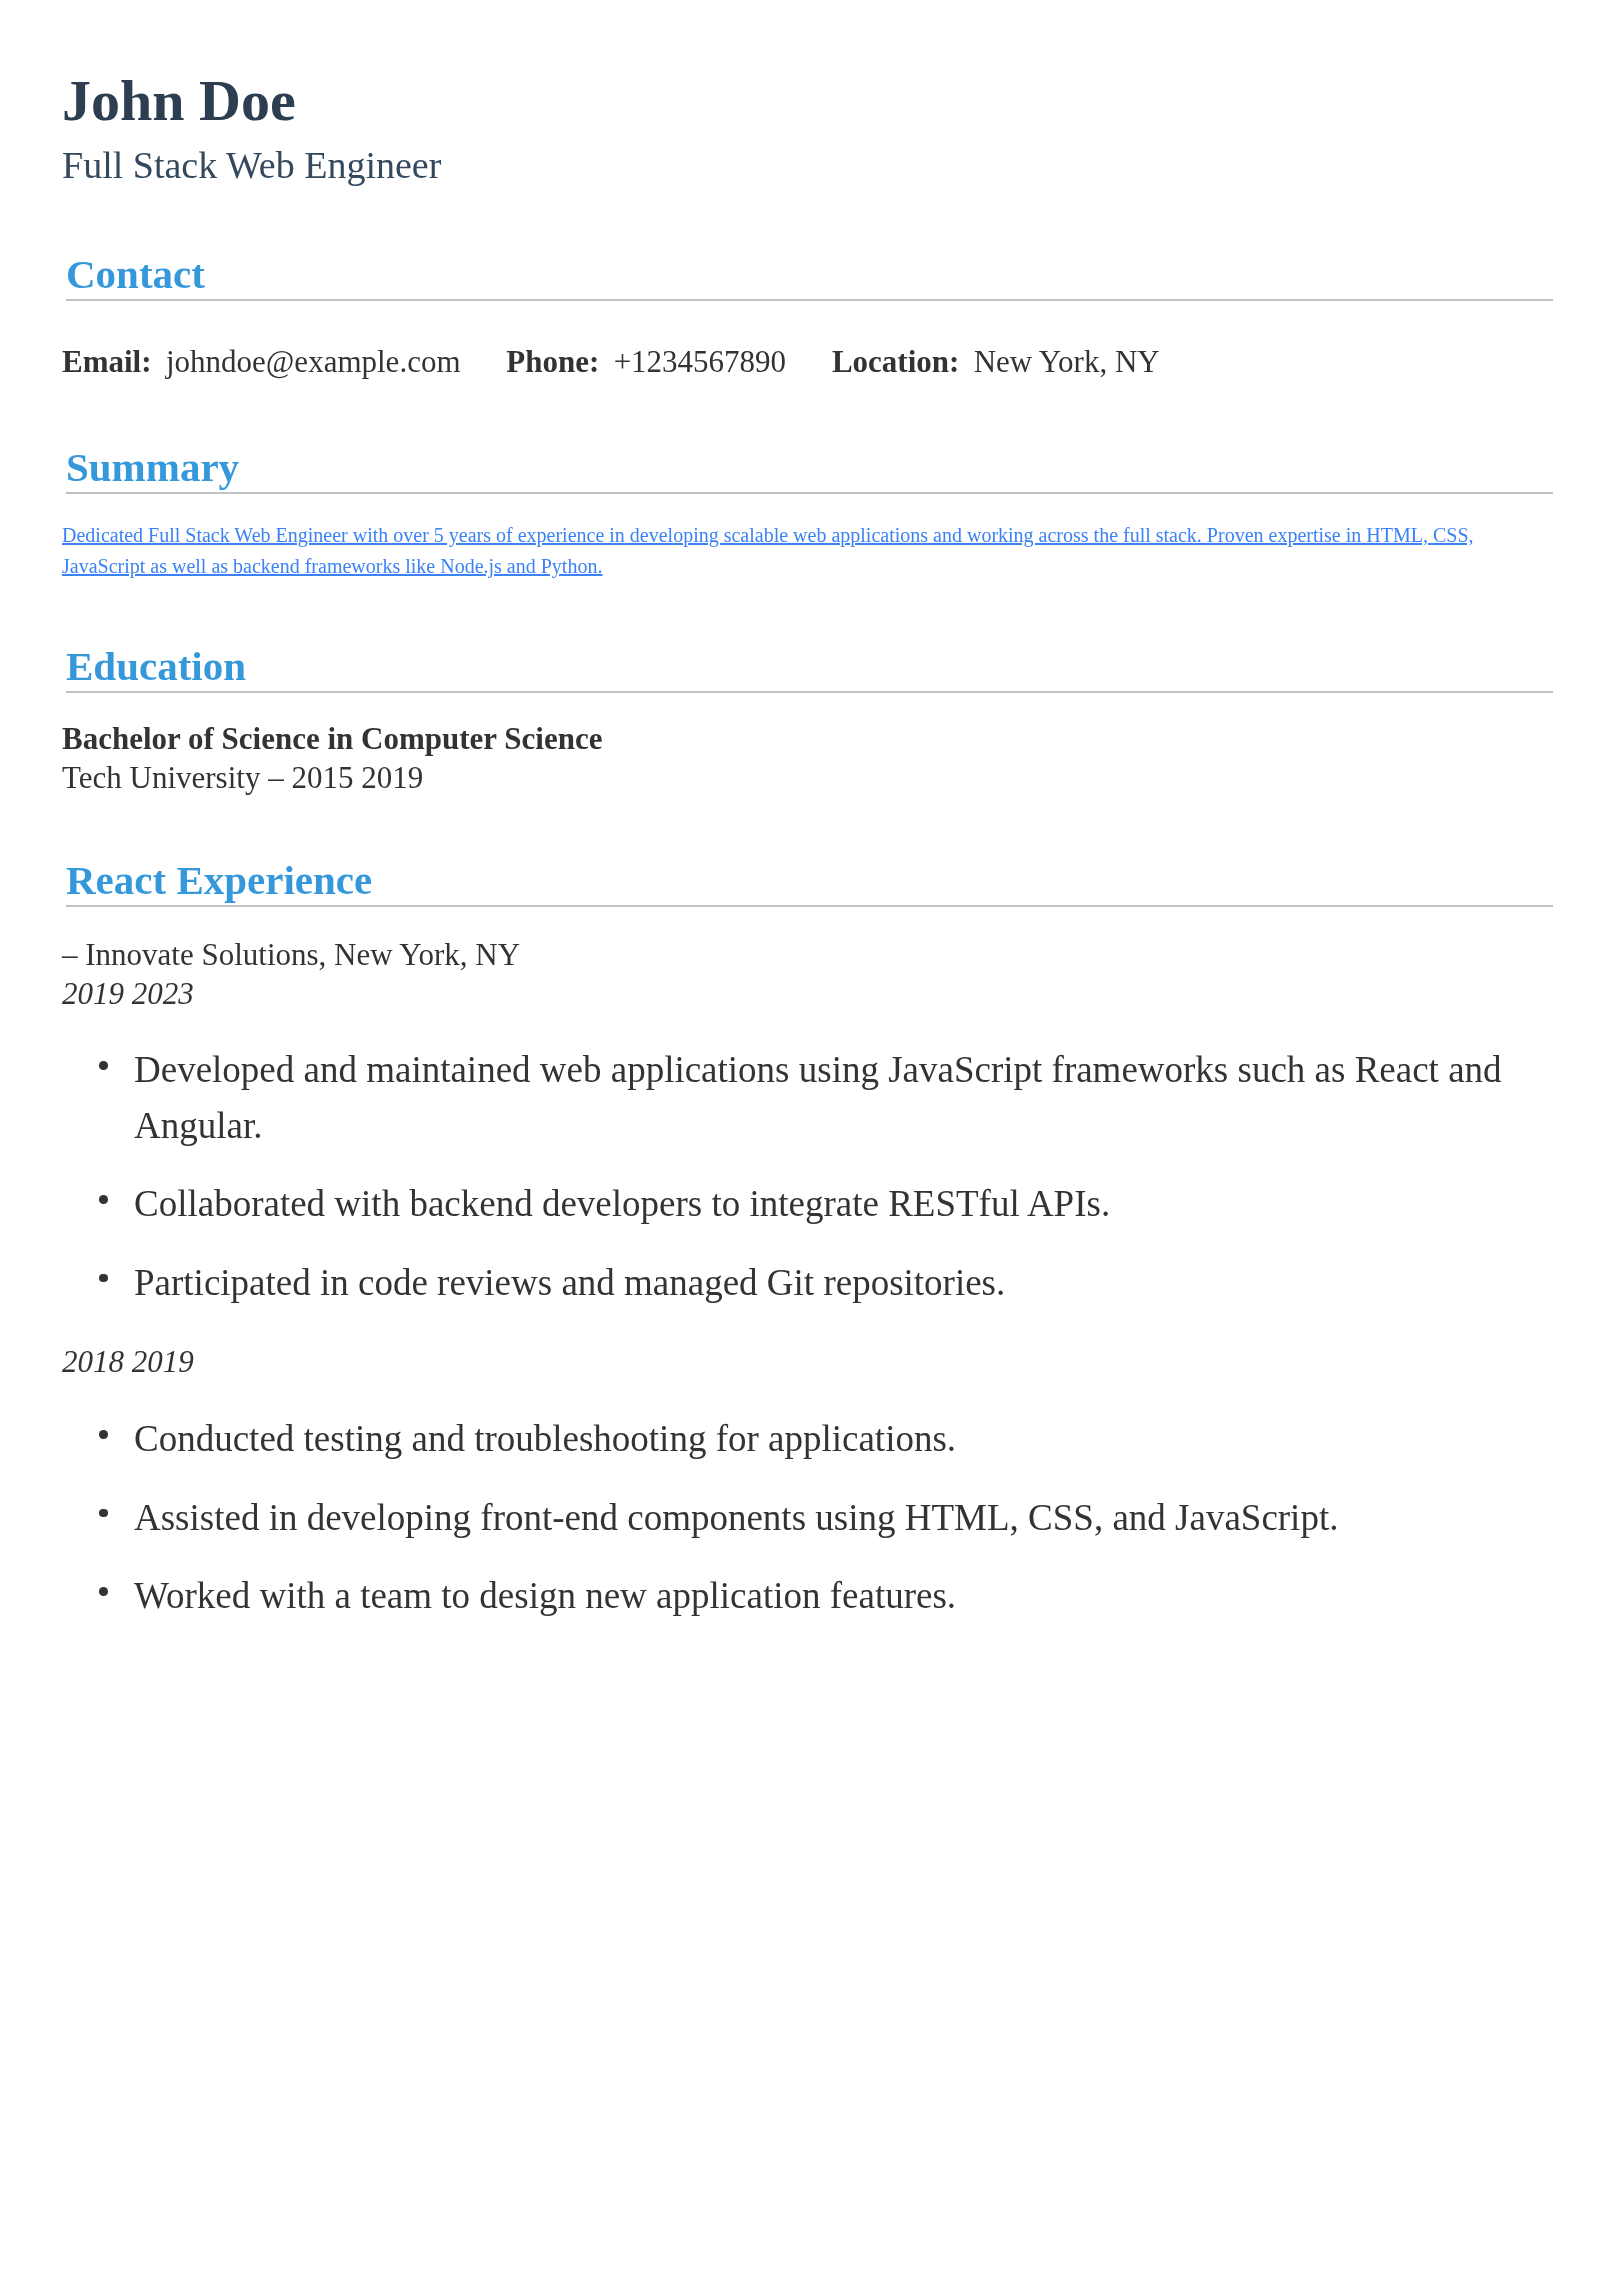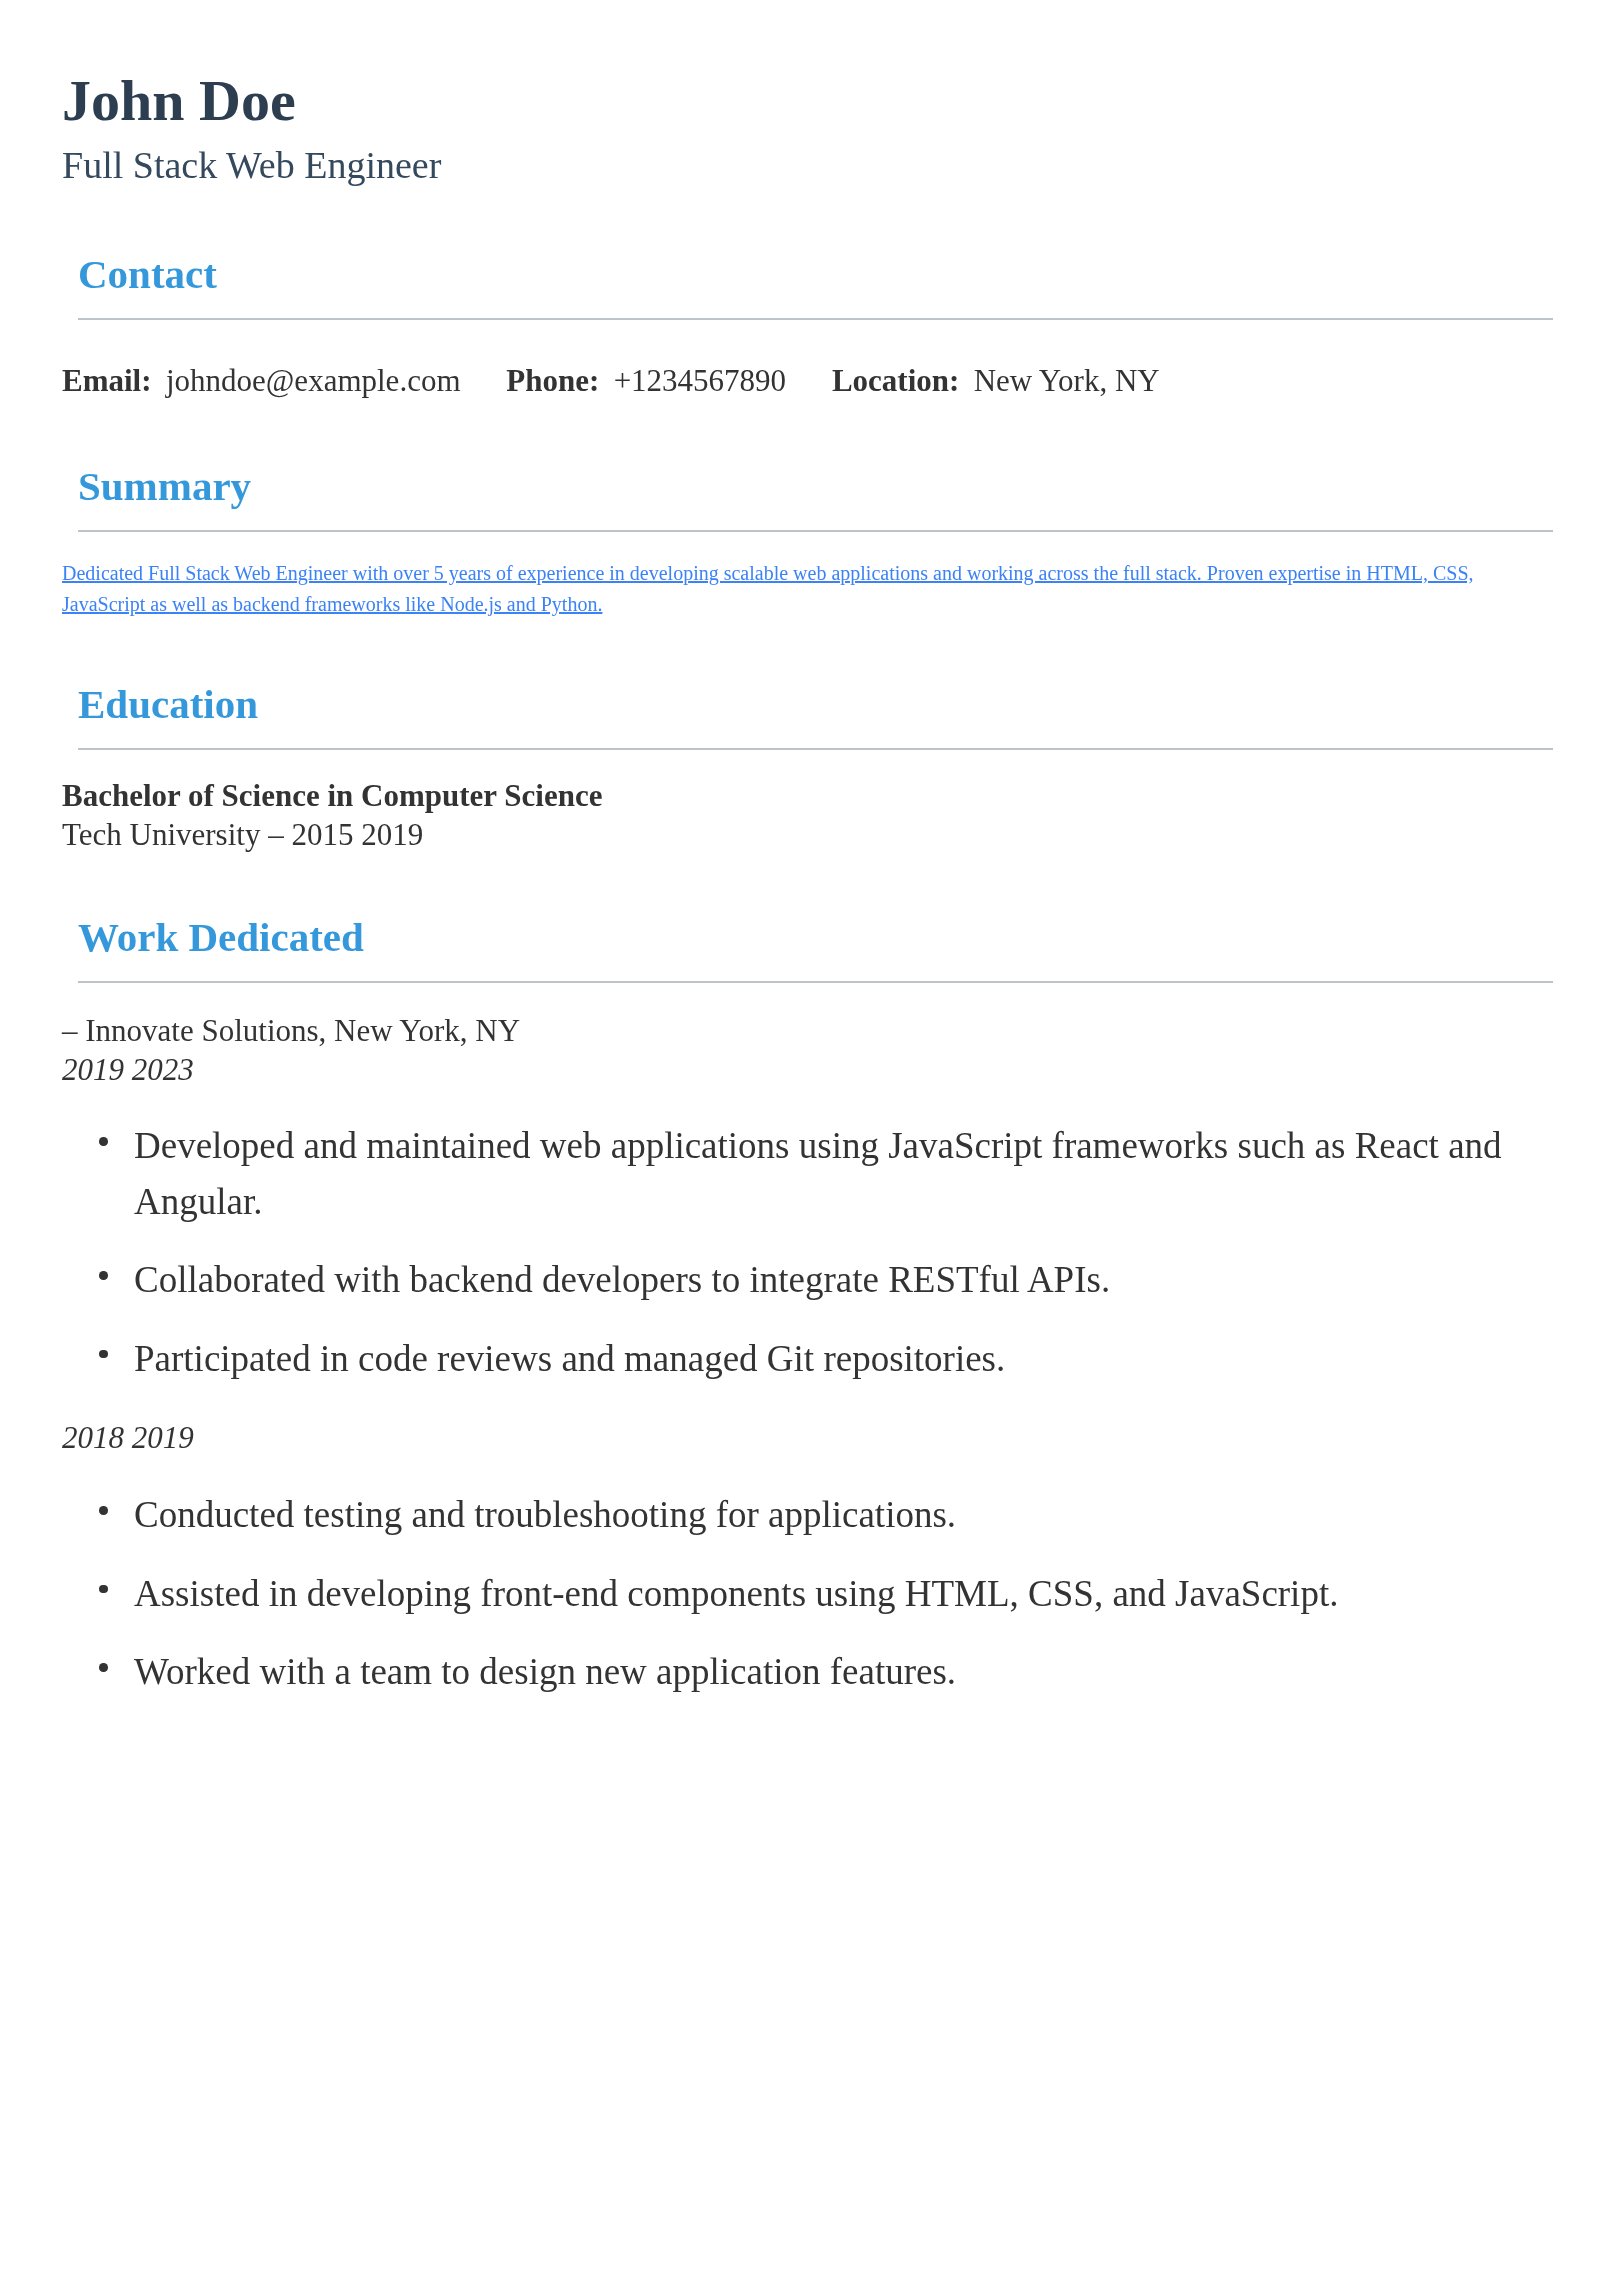--- a/index.html
+++ b/index.html
@@ -22,22 +22,22 @@
     font-weight: bold;
     color: #2c3e50;
   }
   .subtitle {
     margin: 6.5px 0 0 0;
     font-size: 38px;
     line-height: 1.3;
     color: #34495e;
   }
   .section-heading {
-    margin: 60px 0 0 16px;
-    padding-bottom: 19px;
+    margin: 60px 0 0 4px;
+    padding-bottom: 0;
     font-size: 41px;
     line-height: 1.2;
     font-weight: bold;
     color: #3498db;
     border-bottom: 2.6px solid #bdc3c7;
   }
   .contact-line {
     margin-top: 41px;
     font-size: 31px;
     line-height: 1.3;
@@ -140,21 +140,21 @@
   <section>
     <h2 class="section-heading">Education</h2>
     <div class="edu-block">
       <p class="edu-degree">Bachelor of Science in Computer Science</p>
       <p class="edu-school">Tech University – 2015 2019</p>
     </div>
   </section>
 
 
   <section>
-    <h2 class="section-heading">Work Dedicated</h2>
+    <h2 class="section-heading">React Experience</h2>
 
     <div class="job">
       <p class="job-company">– Innovate Solutions, New York, NY</p>
       <p class="job-dates">2019 2023</p>
       <ul class="job-bullets">
         <li>Developed and maintained web applications using JavaScript frameworks such as React and Angular.</li>
         <li>Collaborated with backend developers to integrate RESTful APIs.</li>
         <li>Participated in code reviews and managed Git repositories.</li>
       </ul>
     </div>

